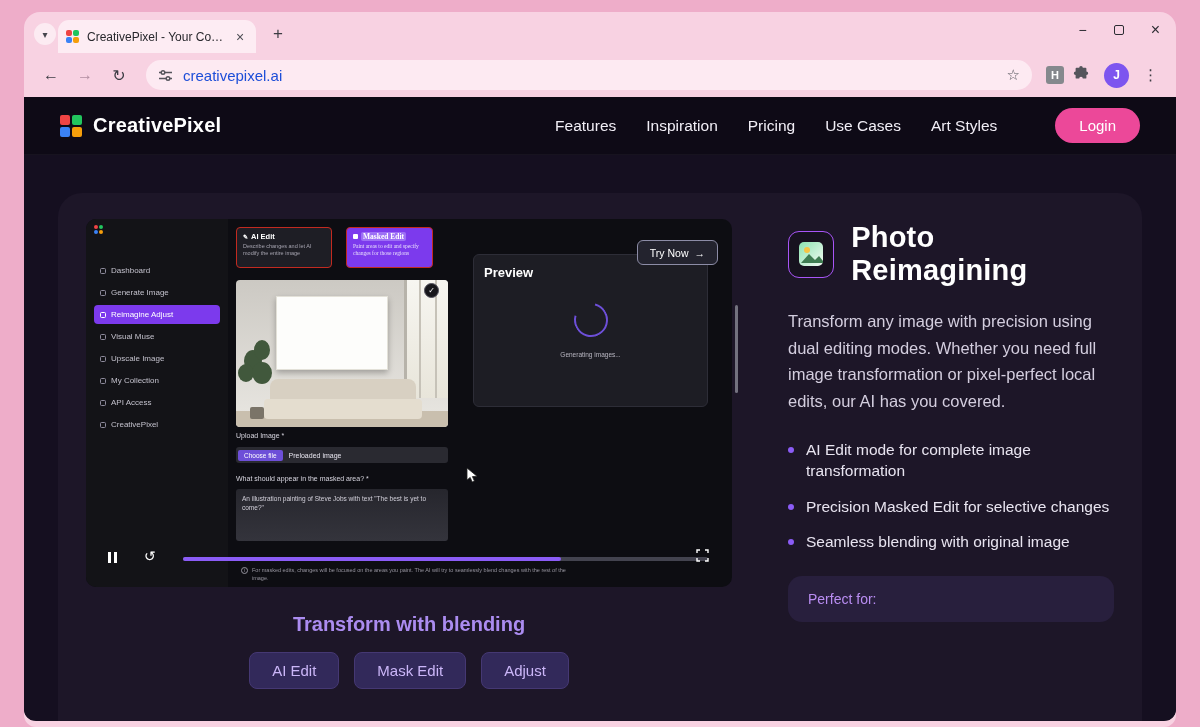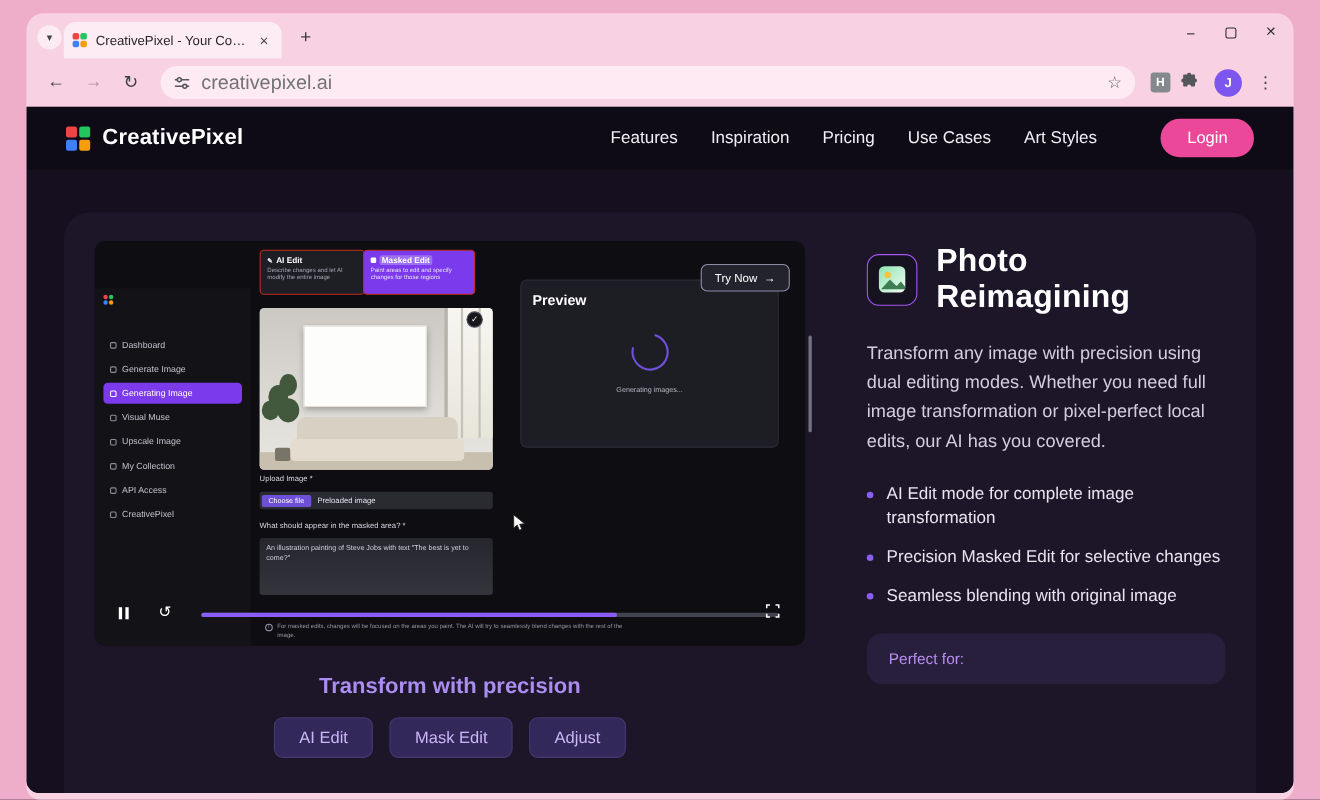--- a/index.html
+++ b/index.html
@@ -39,21 +39,21 @@
 
   
   .toolbar{ height:44px; display:flex; align-items:center; padding:0 14px; gap:8px; flex:0 0 auto; }
   .nav-btn{ width:26px; height:26px; display:flex; align-items:center; justify-content:center;
     font-size:16px; color:#3d3d44; border-radius:50%; }
   .nav-btn.fwd{ color:#b28ea1; }
   .address-bar{
     flex:1; height:30px; margin:0 6px; background:#fdeaf2; border-radius:15px;
     display:flex; align-items:center; padding:0 12px; gap:10px;
   }
-  .url-text{ font-size:18px; color:#737373; }
+  .url-text{ font-size:15px; color:#1d4ed8; }
   .spacer{ flex:1; }
   .star{ font-size:15px; color:#56565e; }
   .ext-h{ width:18px; height:18px; border-radius:3px; background:#85888d; color:#fff; font-size:11px; font-weight:bold;
     display:flex; align-items:center; justify-content:center; }
   .avatar{ width:25px; height:25px; border-radius:50%; background:#7d55ef; color:#fff; font-size:12px; font-weight:bold;
     display:flex; align-items:center; justify-content:center; margin-left:6px; }
   .kebab{ font-size:15px; color:#3d3d44; margin:0 4px 0 6px; }
 
   
   .content{
@@ -86,31 +86,31 @@
   
   .left-col{ width:646px; flex:0 0 auto; }
   .video-wrap{ position:relative; }
   .video-player{
     width:646px; height:368px; background:#0d0d12; border-radius:10px; position:relative; overflow:hidden;
     color:#e6e6ea;
   }
   .mini-scrollbar{ position:absolute; right:-6px; top:86px; width:3px; height:88px; background:#73727f; border-radius:2px; }
 
   
-  .app-sidebar{ position:absolute; left:0; top:0; width:142px; height:100%; background:#131317; padding:6px 8px;margin-top:43px; }
+  .app-sidebar{ position:absolute; left:0; top:0; width:142px; height:100%; background:#131317; padding:6px 8px; }
   .sb-item{ display:flex; align-items:center; gap:5px; height:19px; padding:0 6px; margin-bottom:3px;
     color:#c3c1cc; font-size:8px; border-radius:4px; }
   .sb-item.active{ background:#7c3aed; color:#fff; }
   .sb-ic{ width:6px; height:6px; border:1px solid #8e8b9c; border-radius:1.5px; flex:0 0 auto; }
   .sb-item.active .sb-ic{ border-color:#fff; }
   .sb-list{ margin-top:27px; }
 
   .mode-card{ position:absolute; top:8px; height:41px; border:1px solid #c22a20; border-radius:4px; padding:4px 6px; }
   .mode-ai{ left:150px; width:96px; background:#1e1e25; }
-  .mode-mask{ left:244px; width:102px; background:#7c3aed; }
+  .mode-mask{ left:260px; width:87px; background:#7c3aed;font-family:Liberation Serif, serif; }
   .mode-title{ font-size:7.5px; font-weight:bold; color:#fff; display:flex; align-items:center; gap:3px; }
   .mode-mask .mode-title span.lbl{ background:#9d6ff5; border-radius:2px; padding:0 2px; }
   .mode-desc{ font-size:5.5px; color:#a6a4b0; margin-top:2px; line-height:1.25; }
   .mode-mask .mode-desc{ color:#e8defc; }
   .glyph-ic{ font-size:6px; color:#fff; }
   .brush-ic{ width:5px; height:5px; background:#fff; border-radius:1px; display:inline-block; }
 
   
   .room{ position:absolute; left:150px; top:61px; width:212px; height:147px; border-radius:4px; overflow:hidden;
     background:linear-gradient(#ccc9c3, #e9e7e2); }
@@ -271,21 +271,21 @@
                   <div class="sb-item">
                       <span class="sb-ic"></span>
                       <span>Dashboard</span>
                     </div>
                   <div class="sb-item">
                       <span class="sb-ic"></span>
                       <span>Generate Image</span>
                     </div>
                   <div class="sb-item active">
                       <span class="sb-ic"></span>
-                      <span>Generating Image</span>
+                      <span>Reimagine Adjust</span>
                     </div>
                   <div class="sb-item">
                       <span class="sb-ic"></span>
                       <span>Visual Muse</span>
                     </div>
                   <div class="sb-item">
                       <span class="sb-ic"></span>
                       <span>Upscale Image</span>
                     </div>
                   <div class="sb-item">
@@ -376,21 +376,21 @@
               </svg>
               <div class="footnote">
                 <span class="info-dot">i</span>
                 <span>For masked edits, changes will be focused on the areas you paint. The AI will try to seamlessly blend changes with the rest of the image.</span>
               </div>
 
             </div>
             <div class="mini-scrollbar"></div>
           </div>
 
-          <div class="cta-heading">Transform with precision</div>
+          <div class="cta-heading">Transform with blending</div>
           <div class="cta-row">
             <button class="cta-btn">AI Edit</button>
             <button class="cta-btn">Mask Edit</button>
             <button class="cta-btn">Adjust</button>
           </div>
         </div>
 
         <div class="right-col">
           <div class="feat-head">
             <div class="feat-icon">

